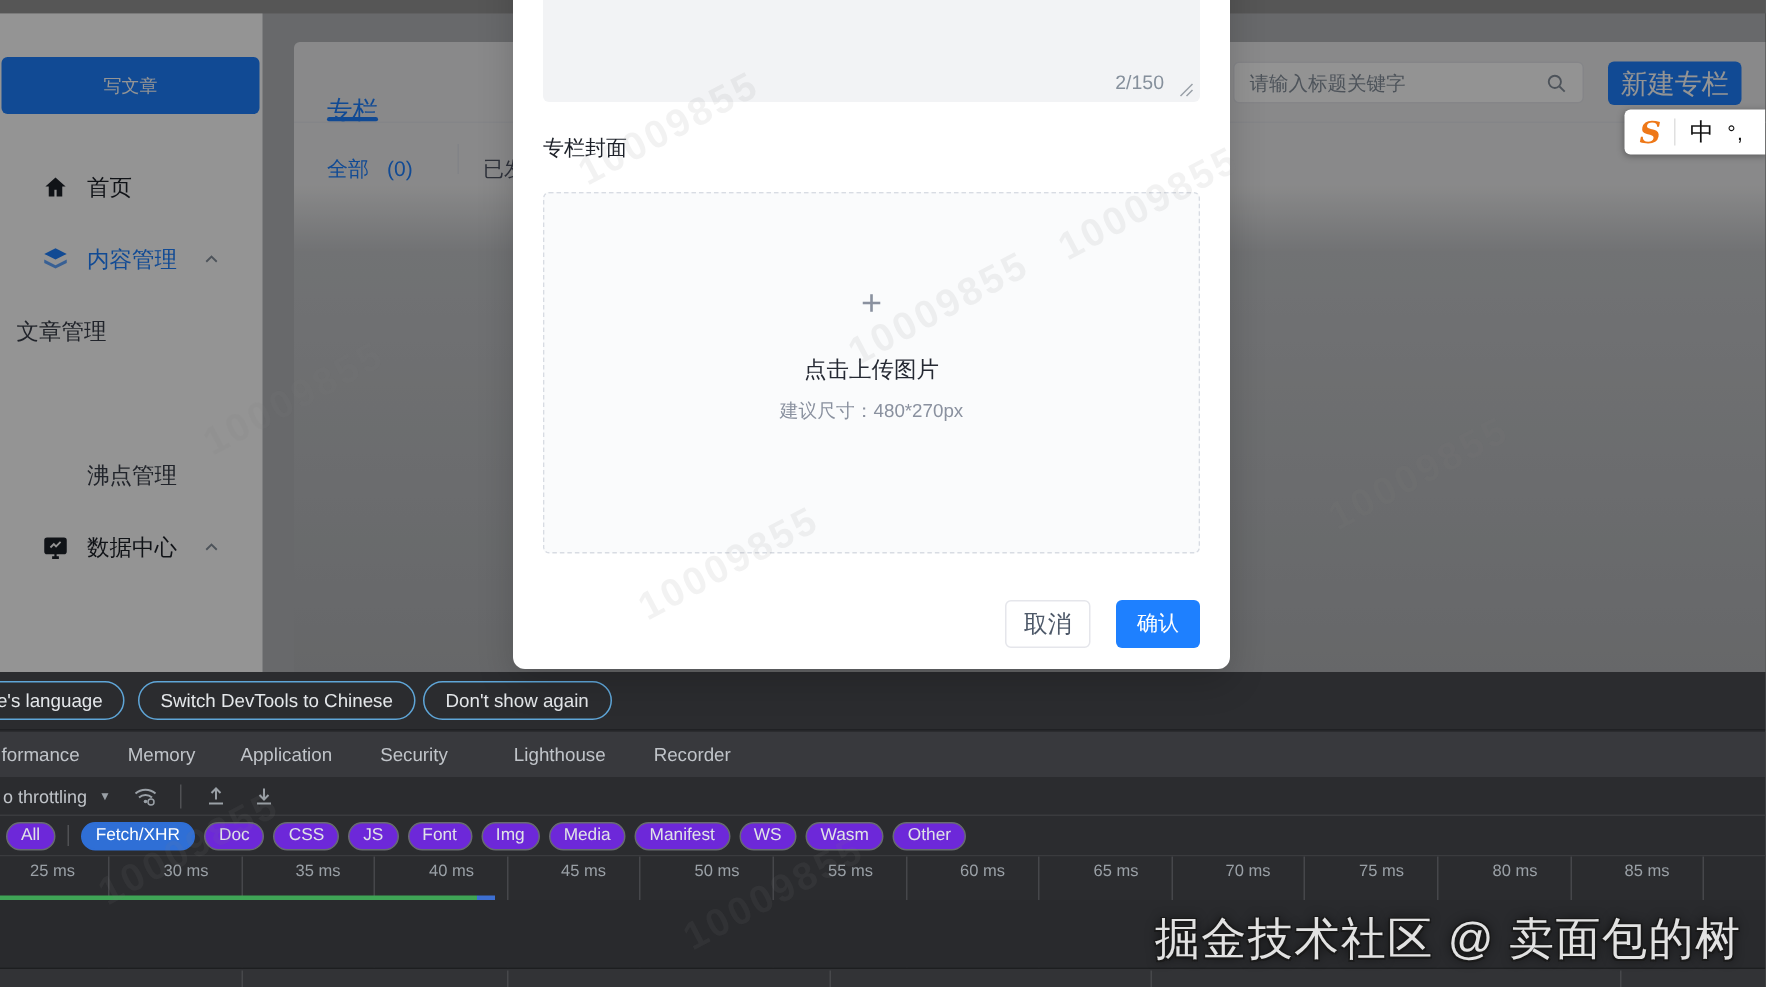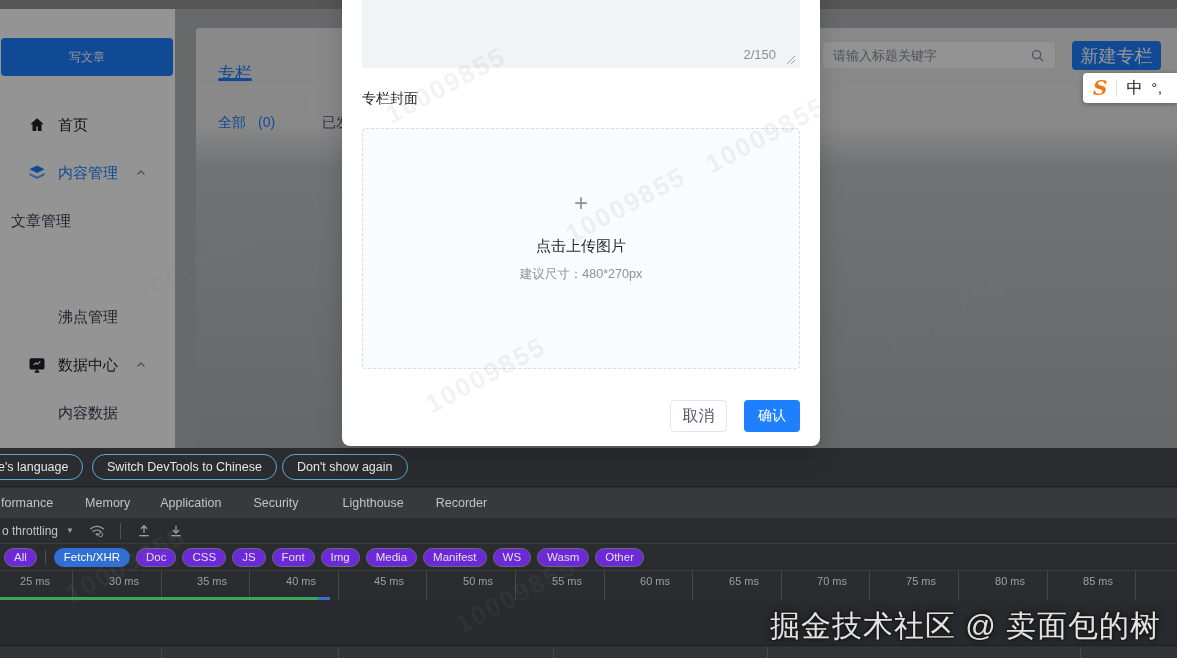--- a/index.html
+++ b/index.html
@@ -20,21 +20,21 @@
   .nav-item.blue { color:#1e80ff; }
   .nav-item.selected { background:#e8f1ff; width:166px; border-radius:0 4px 4px 0; color:#1e80ff; }
   .chev { position:absolute; right:28px; width:12px; height:12px; }
 
   .content-card { position:absolute; left:196px; top:28px; width:981px; height:420px;
                   background:linear-gradient(#ededee 0px, #ededee 95px, #c3c5c8 140px, #b0b2b5 100%);
                   border-radius:4px 0 0 0; }
   .tab-col { position:absolute; left:22px; top:18px; font-size:17px; color:#1e80ff; cursor:pointer;margin-top:16px; }
   .tab-underline { position:absolute; left:22px; top:50px; width:34px; height:3px; background:#1e80ff; border-radius:2px; }
   .card-divider { position:absolute; left:0; top:53px; width:981px; height:1px; background:#e4e6eb; }
-  .flt { position:absolute; top:86px; font-size:14px; cursor:pointer; }
+  .flt { position:absolute; top:76px; font-size:14px; cursor:pointer; }
   .vsep { position:absolute; left:109px; top:68px; width:1px; height:20px; background:#e0e2e8; }
   .search-box { position:absolute; left:626px; top:13px; width:234px; height:28px; background:#fdfdfd;
                 border:1px solid #e5e6eb; border-radius:4px; display:flex; align-items:center; }
   .search-box input { border:none; outline:none; background:transparent; flex:1; margin-left:10px;
                       font-size:13px; color:#1d2129; font-family:"Liberation Sans",sans-serif; }
   .search-box input::placeholder { color:#86909c; }
   .search-box svg { margin-right:10px; flex:0 0 auto; }
   .new-col-btn { position:absolute; left:876px; top:13px; width:89px; height:29px; background:#1e80ff;
                  border:none; border-radius:4px; color:#fff; font-size:18px; cursor:pointer; }
 
@@ -150,23 +150,20 @@
             <path d="M9 21h6" stroke-width="2.5"></path>
             <path d="M12 17v4"></path>
             <path d="M7.5 12l3-3 2 2 4-4" stroke="#fff" stroke-width="1.6" fill="none"></path>
           </svg>
         <span>数据中心</span>
         <svg class="chev" viewBox="0 0 24 24" fill="none" stroke="#86909c" stroke-width="2.5">
             <path d="M5 15l7-7 7 7"></path>
           </svg>
       </div>
 
-      <div class="nav-item sub" style="top:384px;">
-        <span>内容数据</span>
-      </div>
     </div>
 
     <div class="content-card">
       <div class="tab-col">专栏</div>
       <div class="tab-underline"></div>
       <div class="card-divider"></div>
 
       <span class="flt" style="left:22px; color:#1e80ff;">全部</span>
       <span class="flt" style="left:62px; color:#1e80ff;">(0)</span>
       <div class="vsep"></div>

